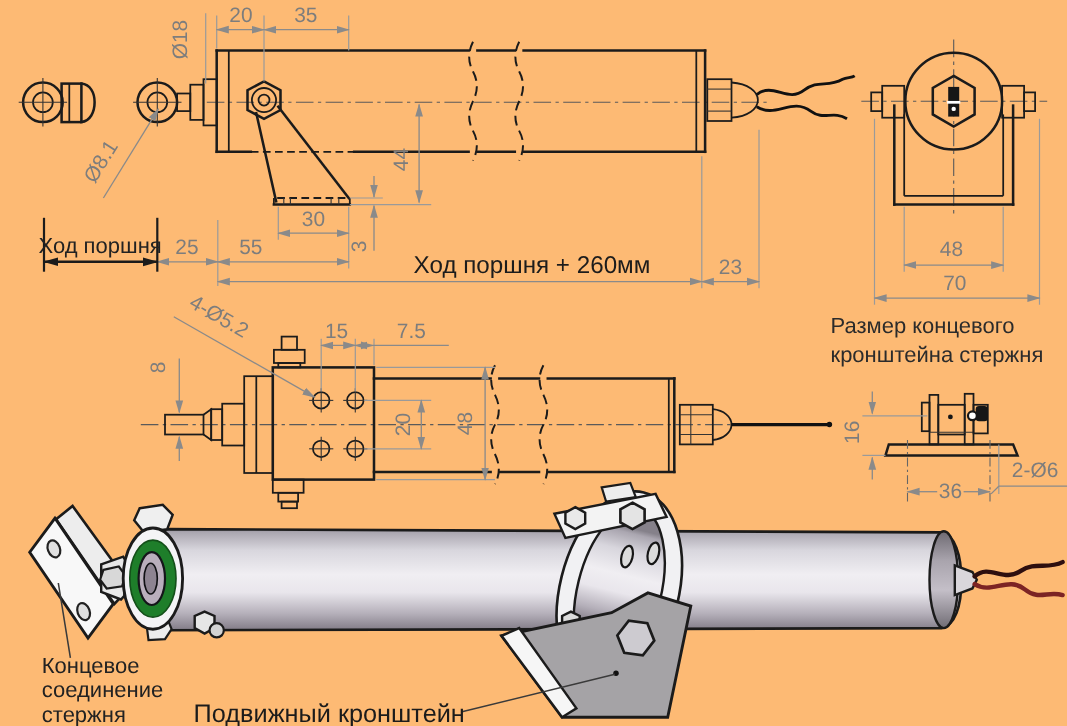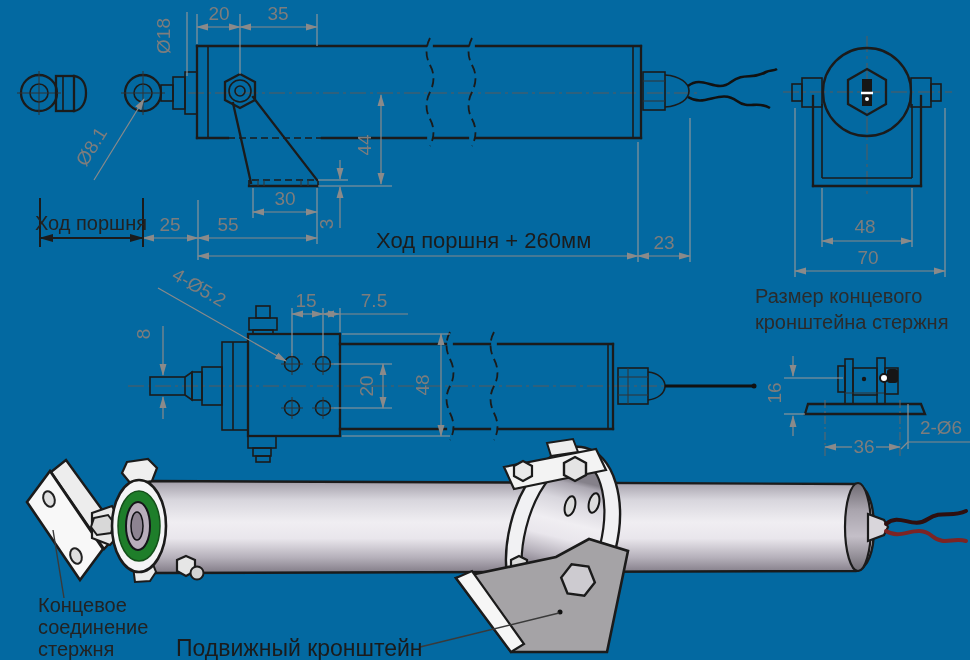--- a/index.html
+++ b/index.html
@@ -1,16 +1,16 @@
 <!DOCTYPE html>
 <html><head>
 <meta charset="utf-8">
 <style>
   html,body{margin:0;padding:0;background:#fff;}
-  #stage{position:relative;width:970px;height:660px;background:#0369a1;overflow:hidden;}
+  #stage{position:relative;width:970px;height:660px;background:#fdba74;overflow:hidden;}
   svg{display:block;}
   text{font-family:"Liberation Sans",sans-serif;}
   .ln{stroke:#1b1b1b;stroke-width:2.3;fill:none;stroke-linecap:square;}
   .ln2{stroke:#1b1b1b;stroke-width:1.6;fill:none;}
   .thin{stroke:#333;stroke-width:1;fill:none;}
   .dim{stroke:#8a8a8a;stroke-width:1.2;fill:none;}
   .ext{stroke:#9a9a9a;stroke-width:1.1;fill:none;}
   .cl{stroke:#5a5a5a;stroke-width:1;stroke-dasharray:16 4 3 4;fill:none;}
   .cc{stroke:#666;stroke-width:1;stroke-dasharray:8 3 2 3;fill:none;}
   .dash{stroke:#1b1b1b;stroke-width:1.6;fill:none;stroke-dasharray:7 4;}

